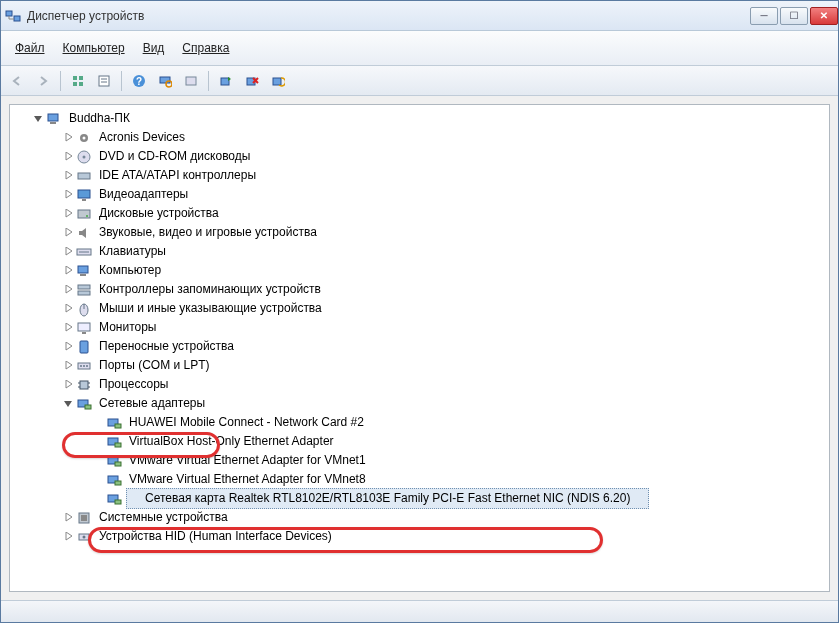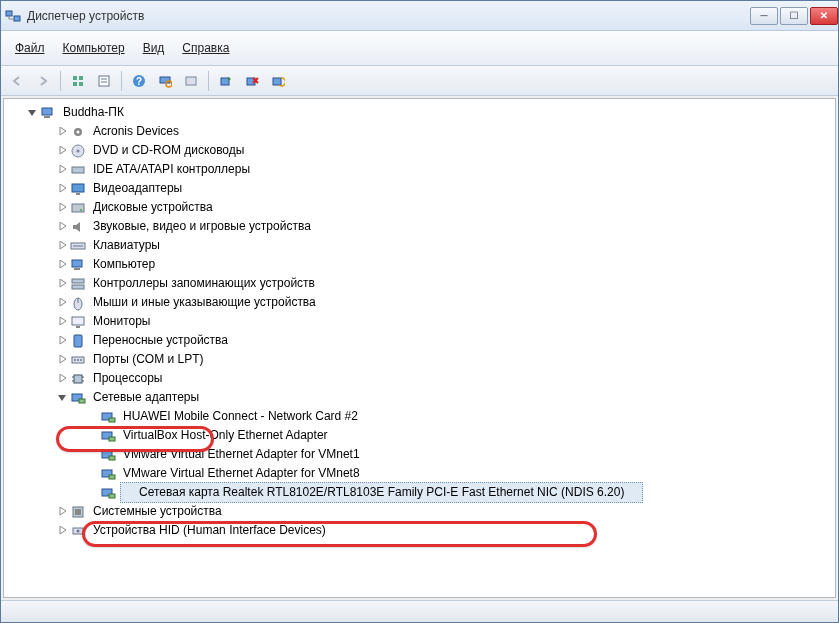--- a/index.html
+++ b/index.html
@@ -16,21 +16,21 @@
 
 .menubar { height: 14px; background: linear-gradient(#fbfcfd,#e9eef5); border-bottom: 1px solid #c0ccd8; display: flex; align-items: center; padding: 17px 6px; gap: 2px; }
 .menuitem { padding: 2px 8px; color: #222; cursor: default; }
 .menuitem u { text-decoration: underline; }
 
 .toolbar { height: 30px; background: linear-gradient(#f6f8fb,#e4eaf2); border-bottom: 1px solid #c0ccd8; display: flex; align-items: center; padding: 0 4px; gap: 2px; }
 .tbtn { width: 24px; height: 24px; border: 1px solid transparent; display: flex; align-items: center; justify-content: center; border-radius: 2px; }
 .tbtn.disabled { opacity: 0.4; }
 .tsep { width: 1px; height: 20px; background: #b8c4d0; margin: 0 3px; }
 
-.client { flex: 1; background: #fff; margin: 2px; border: 1px solid #b0b8c0; overflow: auto; padding: 4px 0 0 4px; position: relative; }
+.client { flex: 1; background: #fff; margin: 8px; border: 1px solid #b0b8c0; overflow: auto; padding: 4px 0 0 4px; position: relative; }
 
 .tree { font-size: 12px; color: #000; line-height: 19px; }
 .node { display: flex; align-items: center; height: 19px; white-space: nowrap; position: relative; }
 .exp { width: 12px; height: 12px; display: inline-flex; align-items: center; justify-content: center; margin-right: 2px; cursor: pointer; }
 .exp svg { display: block; }
 .devicon { width: 16px; height: 16px; margin: 0 4px 0 0; display: inline-flex; align-items: center; justify-content: center; }
 .label { padding: 1px 3px; }
 .label.sel { background: #e0eaf5; border: 1px dotted #7090b0; padding: 0 18px; }
 
 .indent1 { padding-left: 18px; }

